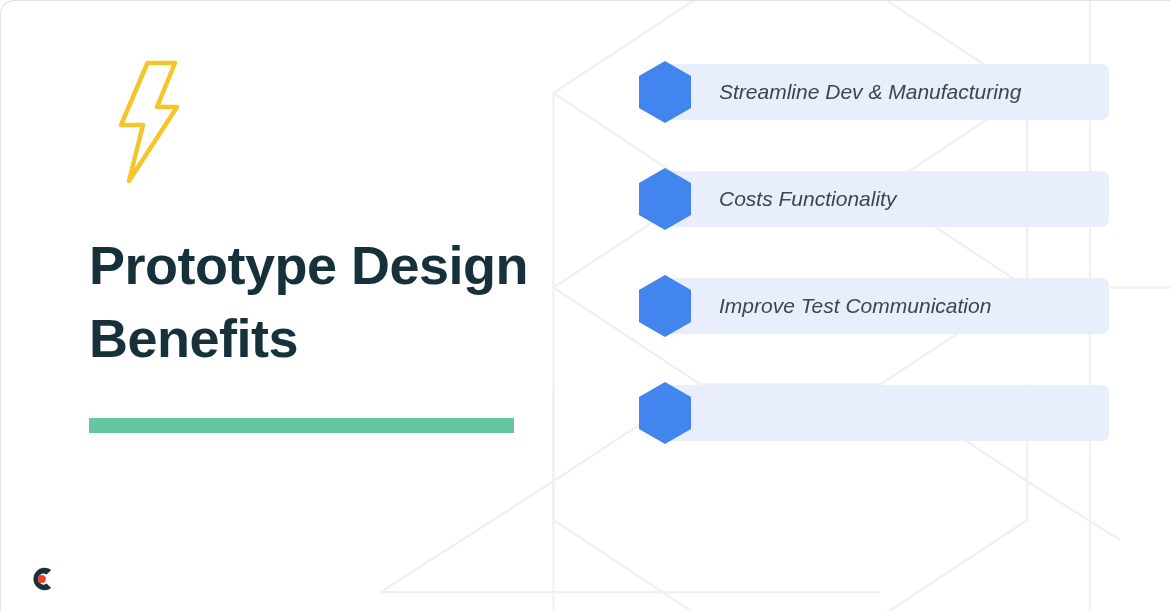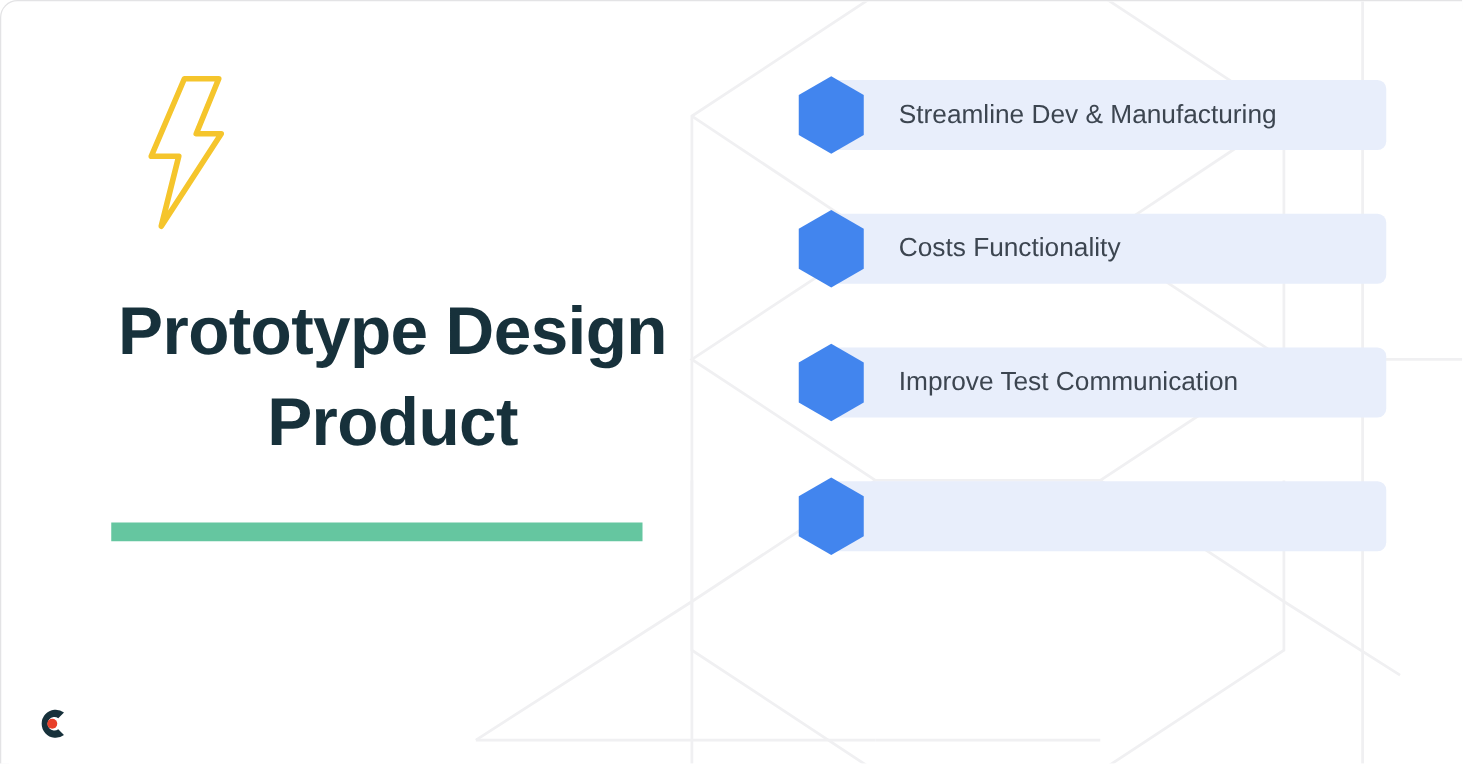--- a/index.html
+++ b/index.html
@@ -37,21 +37,20 @@
     pointer-events: none;
   }
 
   
   .left-col {
     position: absolute;
     left: 88px;
     top: 0;
     width: 470px;
     height: 520px;
-    text-align: center;
   }
 
   .bolt-icon {
     position: absolute;
     left: 24px;
     top: 58px;
   }
 
   .slide-title {
     position: absolute;
@@ -77,20 +76,21 @@
 
   
   .benefits {
     position: absolute;
     left: 636px;
     top: 59px;
     width: 472px;
     margin: 0;
     padding: 0;
     list-style: none;
+    font-style: italic;
   }
 
   .benefit-row {
     position: relative;
     height: 64px;
     margin-bottom: 43px;
     display: flex;
     align-items: center;
   }
   .benefit-row:last-child { margin-bottom: 0; }
@@ -163,21 +163,21 @@
   <div class="left-col">
 
     <span class="bolt-icon">
       <svg width="72" height="126" viewBox="0 0 72 126" aria-hidden="true">
         <path d="M34.5 4 L62 4 L44 48 L64 48 L16 122 L30 66 L8 66 Z" fill="none" stroke="#f5c52c" stroke-width="4.5" stroke-linejoin="round" stroke-linecap="round"></path>
       </svg>
     </span>
 
     <h1 class="slide-title">
       <span>Prototype Design</span><br>
-      <span>Product</span>
+      <span>Benefits</span>
     </h1>
 
     <div class="accent-bar"></div>
   </div>
 
   <ul class="benefits">
 
     <li class="benefit-row">
       <span class="benefit-pill"></span>
       <span class="hex-bullet">

